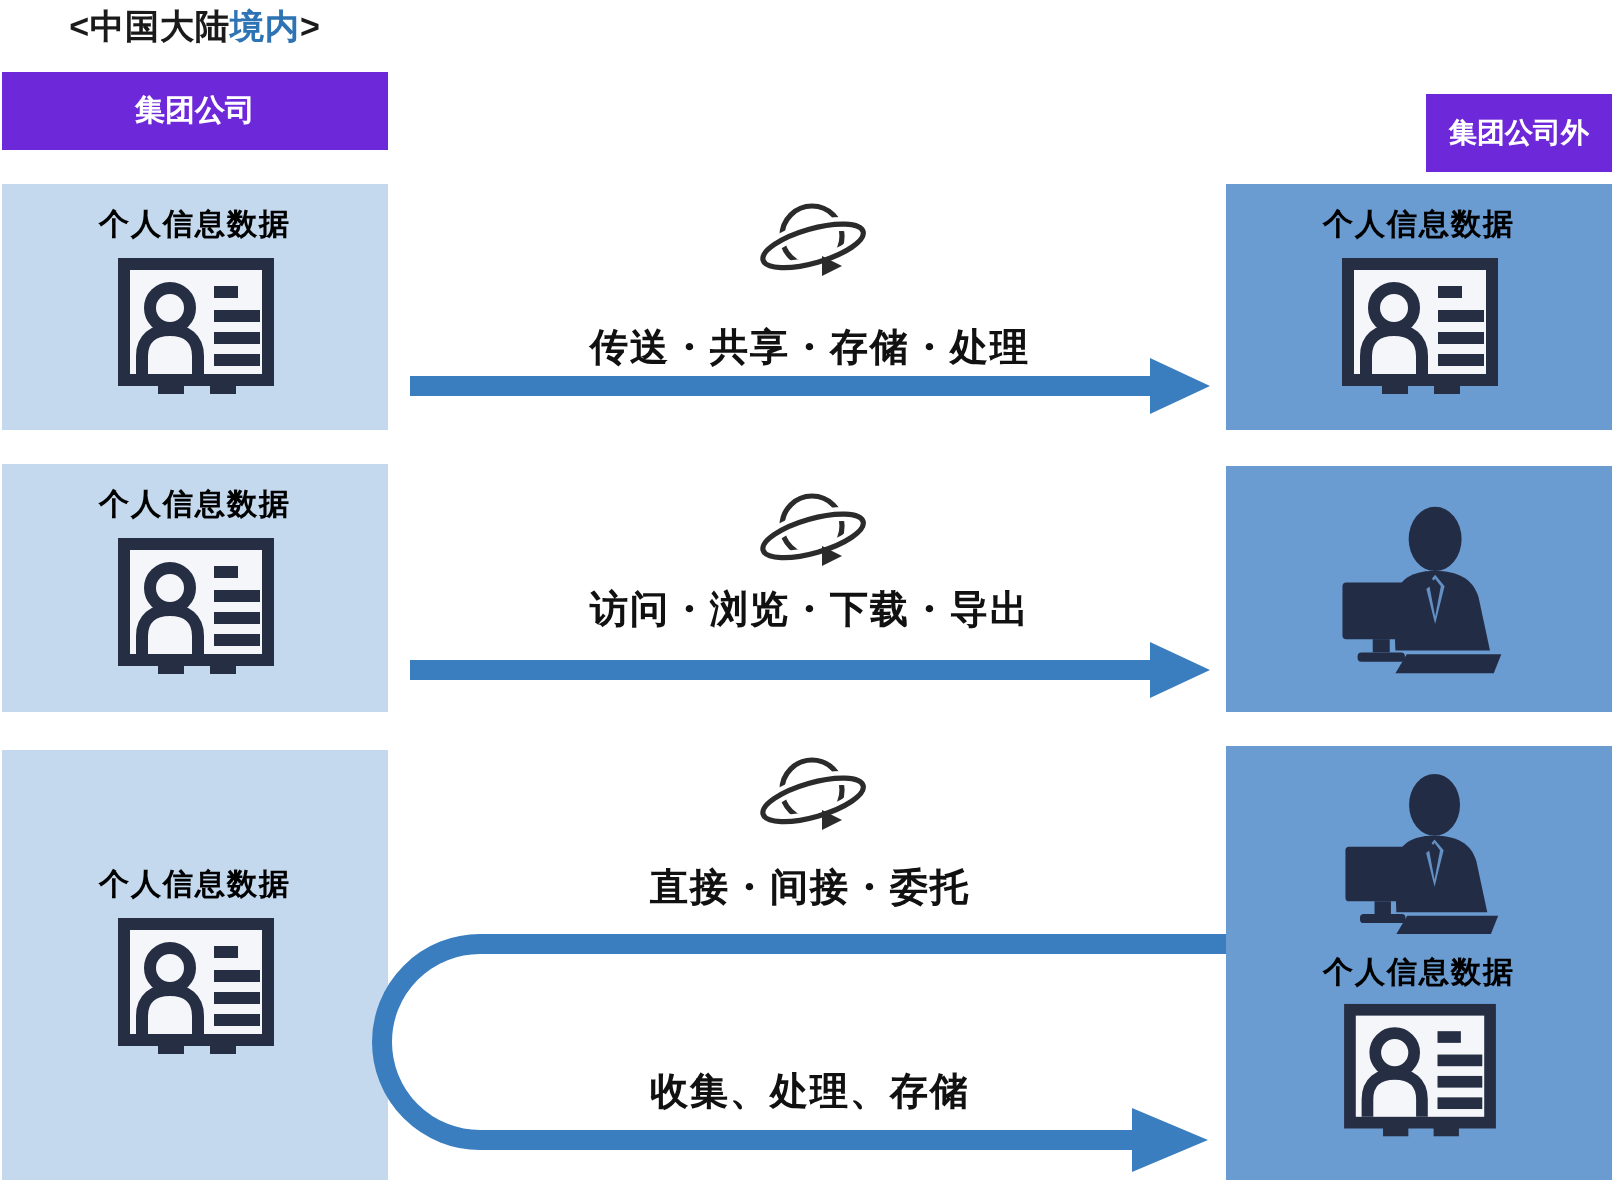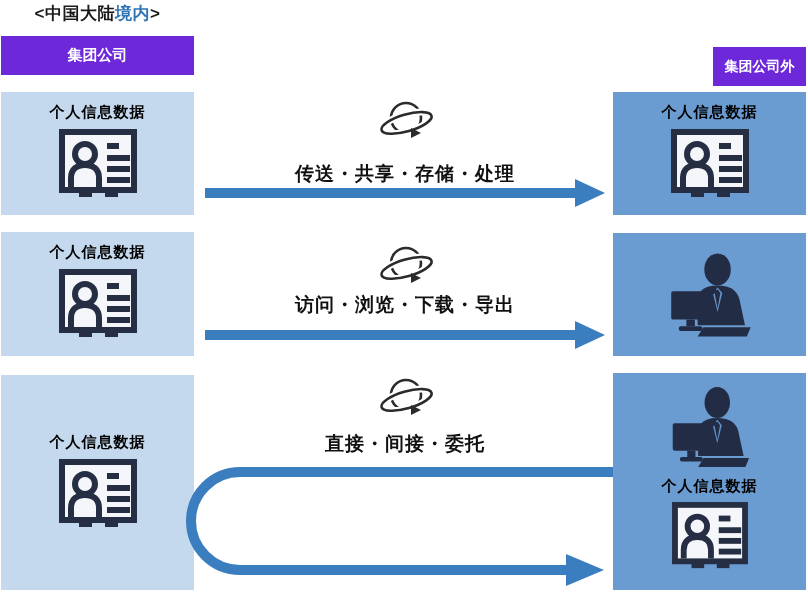--- a/index.html
+++ b/index.html
@@ -135,20 +135,21 @@
   <svg class="abs" style="left:375px;top:242px;" width="60" height="46" viewBox="0 0 60 46">
       <use href="#def-globe"></use>
     </svg>
   <svg class="abs" style="left:375px;top:374px;" width="60" height="46" viewBox="0 0 60 46">
       <use href="#def-globe"></use>
     </svg>
 
   <div class="abs flow-label" style="top:149px;margin-top:12px;">传送・共享・存储・处理</div>
   <div class="abs flow-label" style="top:431px;">直接・间接・委托</div>
   <div class="abs flow-label" style="top:292px;">访问・浏览・下载・导出</div>
+  <div class="abs flow-label" style="top:533px;">收集、处理、存储</div>
 
   <div class="abs arrow" style="left:205px;top:179px;width:400px;">
     <div class="shaft"></div>
     <div class="head"></div>
   </div>
   <div class="abs arrow" style="left:205px;top:321px;width:400px;">
     <div class="shaft"></div>
     <div class="head"></div>
   </div>
 

